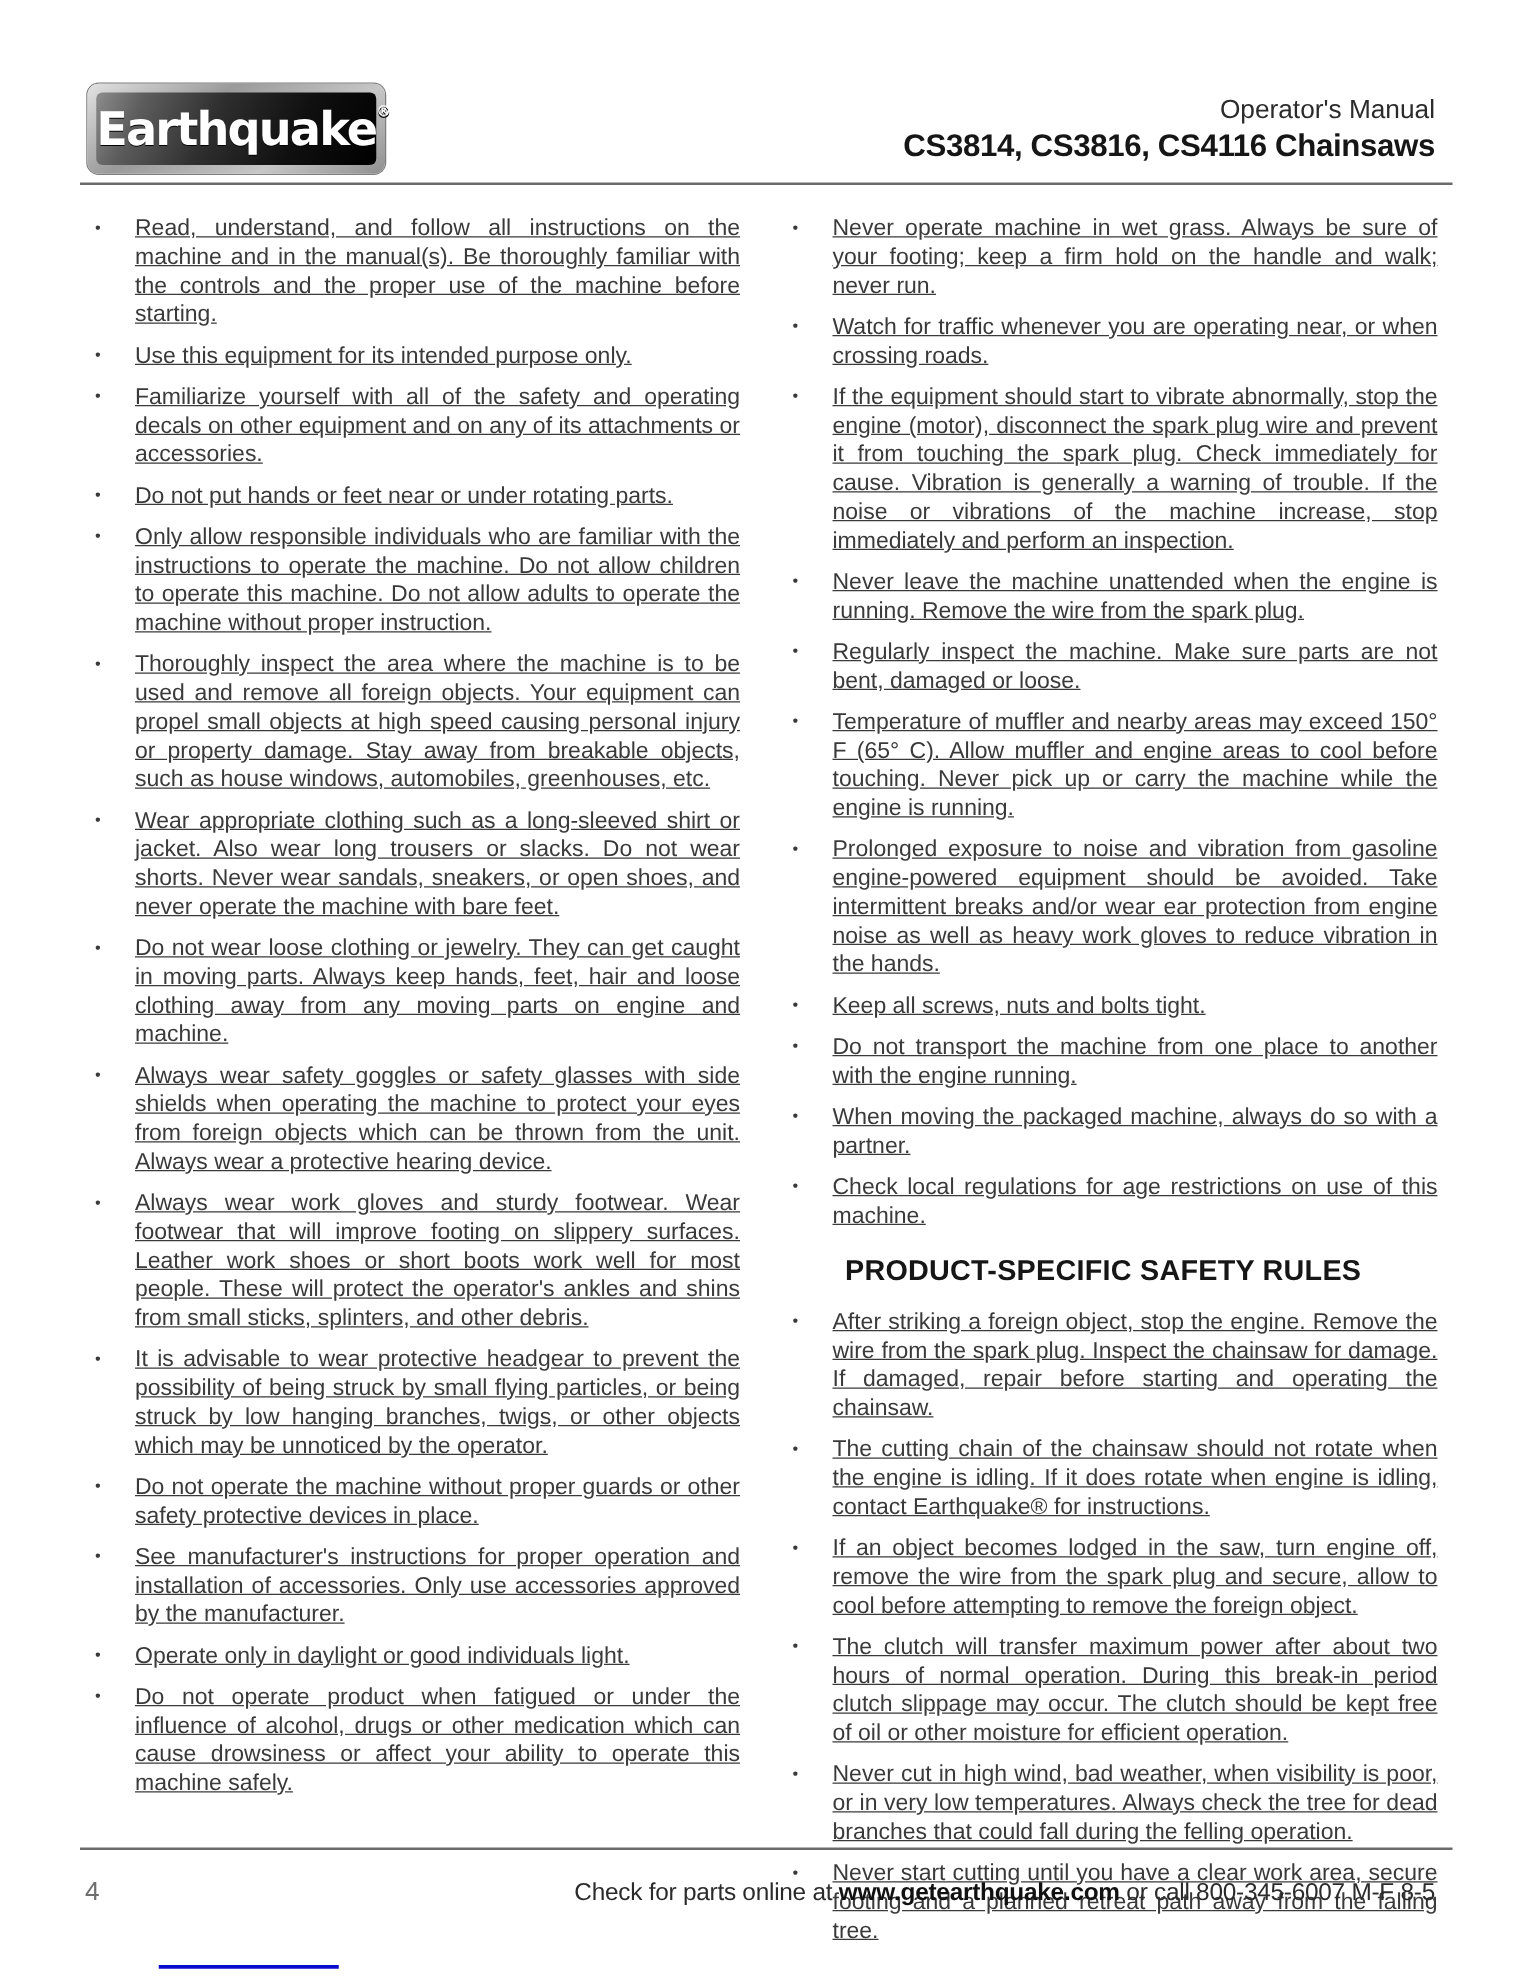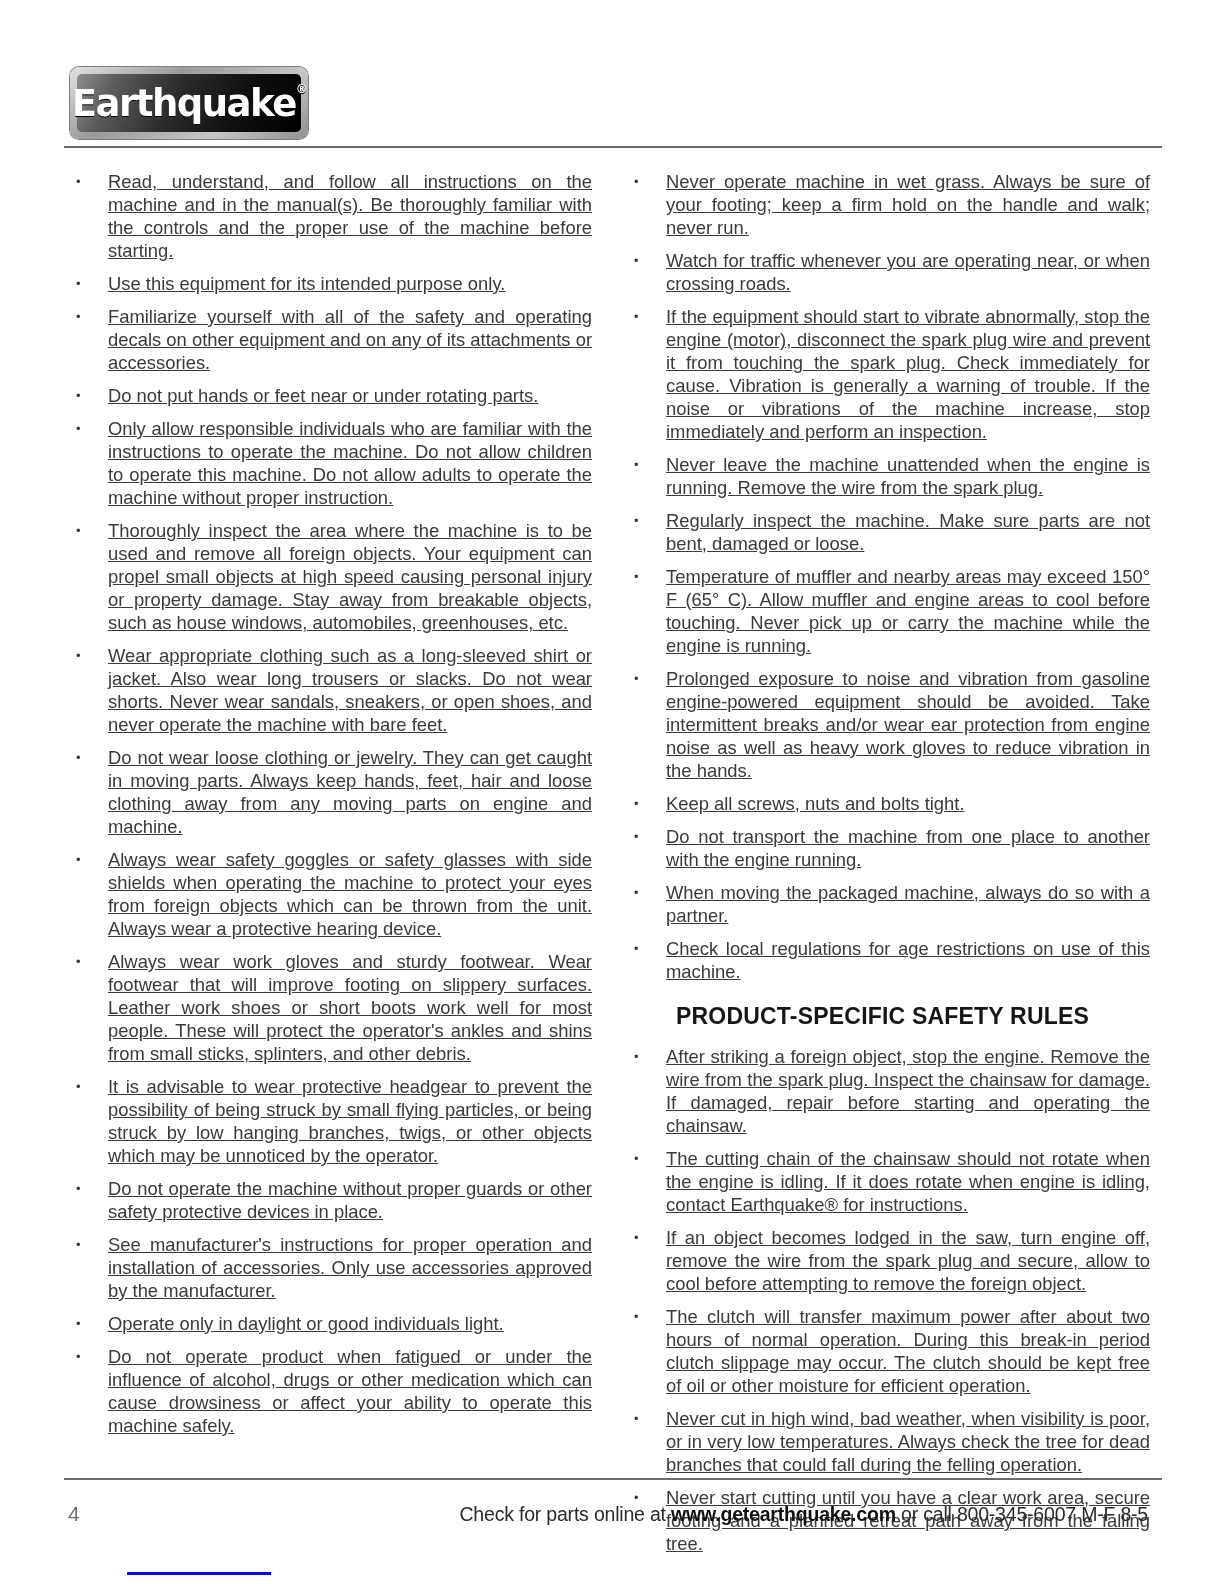--- a/index.html
+++ b/index.html
@@ -10,21 +10,21 @@
   
   .logo {
     position:absolute; left:70px; top:67px; width:238px; height:72px;
     border-radius:9px; padding:7px;
     background:linear-gradient(145deg,#e2e2e2 0%,#9a9a9a 35%,#c7c7c7 70%,#8f8f8f 100%);
     box-shadow:0 0 0 1px #7e7e7e;
   }
   .logo-inner {
     width:100%; height:100%; border-radius:5px;
     background:linear-gradient(115deg,#8d8d8d 0%,#5d5d5d 16%,#2e2e2e 42%,#101010 70%,#000 100%);
-    display:flex; align-items:center; justify-content:center;
+    display:flex; align-items:center; justify-content:flex-start;
   }
   .logo-text {
     color:#ffffff; font-weight:bold; font-size:37px; letter-spacing:-1.5px;
     font-family:"DejaVu Sans", sans-serif; text-shadow:0 1px 0 #000;
   }
   .logo-reg { color:#ffffff; font-size:12px; vertical-align:top; font-weight:bold; }
 
   
   .header-right { position:absolute; right:76px; top:76px; text-align:right; }
   .header-line1 { font-size:21px; color:#2b2b2b; }
@@ -57,20 +57,24 @@
 <body>
 
 <div class="page">
 
   <div class="logo">
     <div class="logo-inner">
       <span class="logo-text"><span>Earthquake</span><span class="logo-reg">®</span></span>
     </div>
   </div>
 
+  <div class="header-right">
+    <div class="header-line1">Operator's Manual</div>
+    <div class="header-line2">CS3814, CS3816, CS4116 Chainsaws</div>
+  </div>
 
   <div class="rule-top"></div>
 
   <div class="col-left">
     <div class="bullet-list">
         <div class="bullet-item">
           <span class="bullet-marker">•</span>
           <span class="bullet-text">Read, understand, and follow all instructions on the machine and in the manual(s). Be thoroughly familiar with the controls and the proper use of the machine before starting.</span>
         </div>
         <div class="bullet-item">

